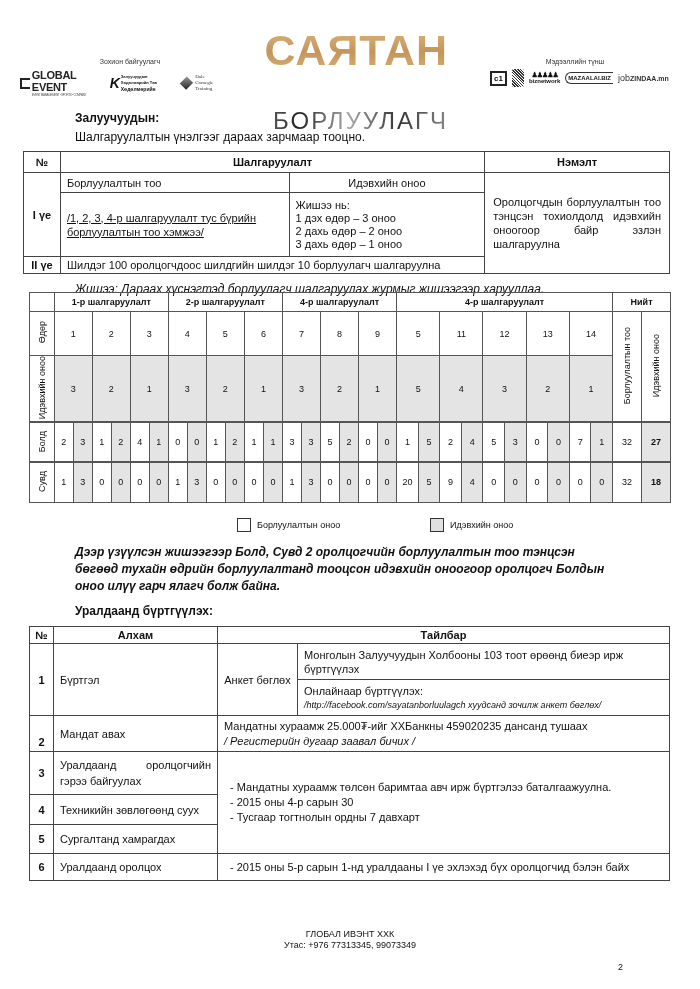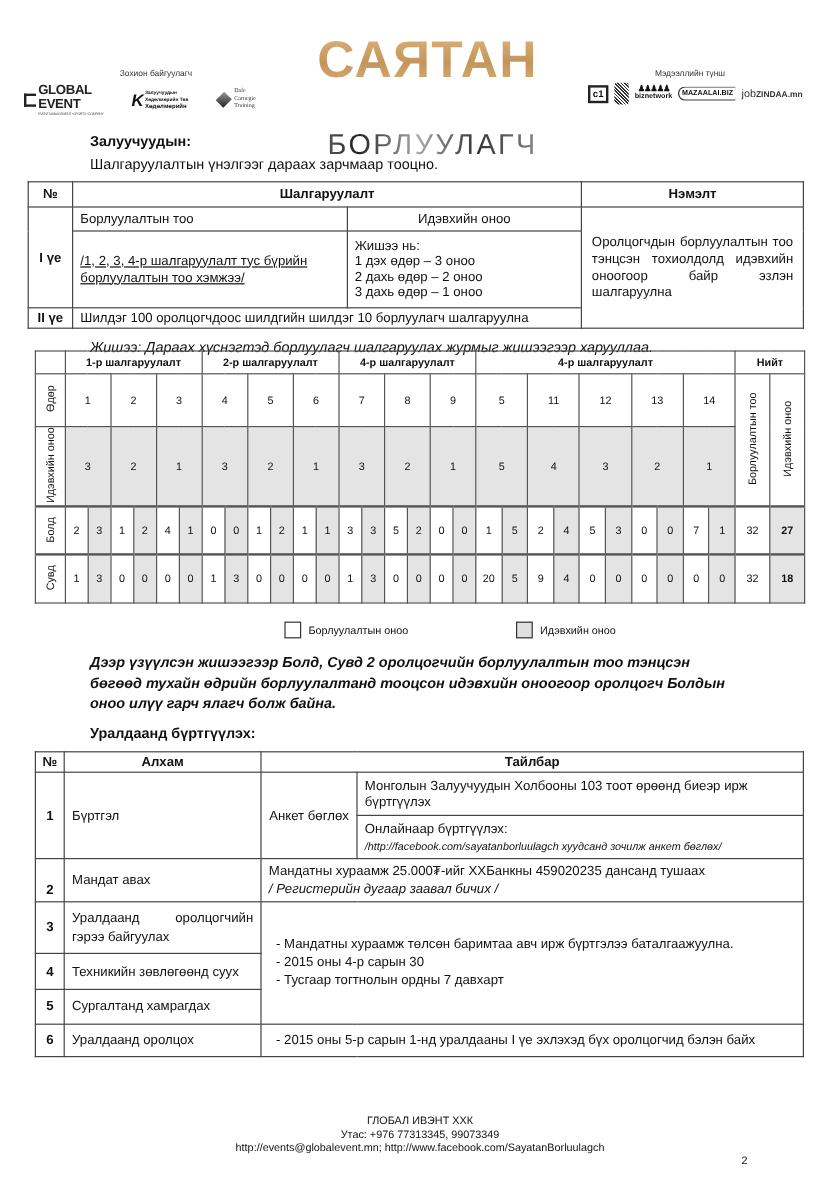--- a/index.html
+++ b/index.html
@@ -380,15 +380,14 @@
             <li>2015 оны 5-р сарын 1-нд уралдааны I үе эхлэхэд бүх оролцогчид бэлэн байх</li>
           </ul>
     </td>
   </tr>
 </tbody>
   </table>
 
 <div class="footer">
   <div>ГЛОБАЛ ИВЭНТ ХХК</div>
   <div>Утас: +976 77313345, 99073349</div>
-  <div>http://events@globalevent.mn; http://www.facebook.com/SayatanBorluulagch</div>
 </div>
 <div class="page-no">2</div>
 
 </body></html>

